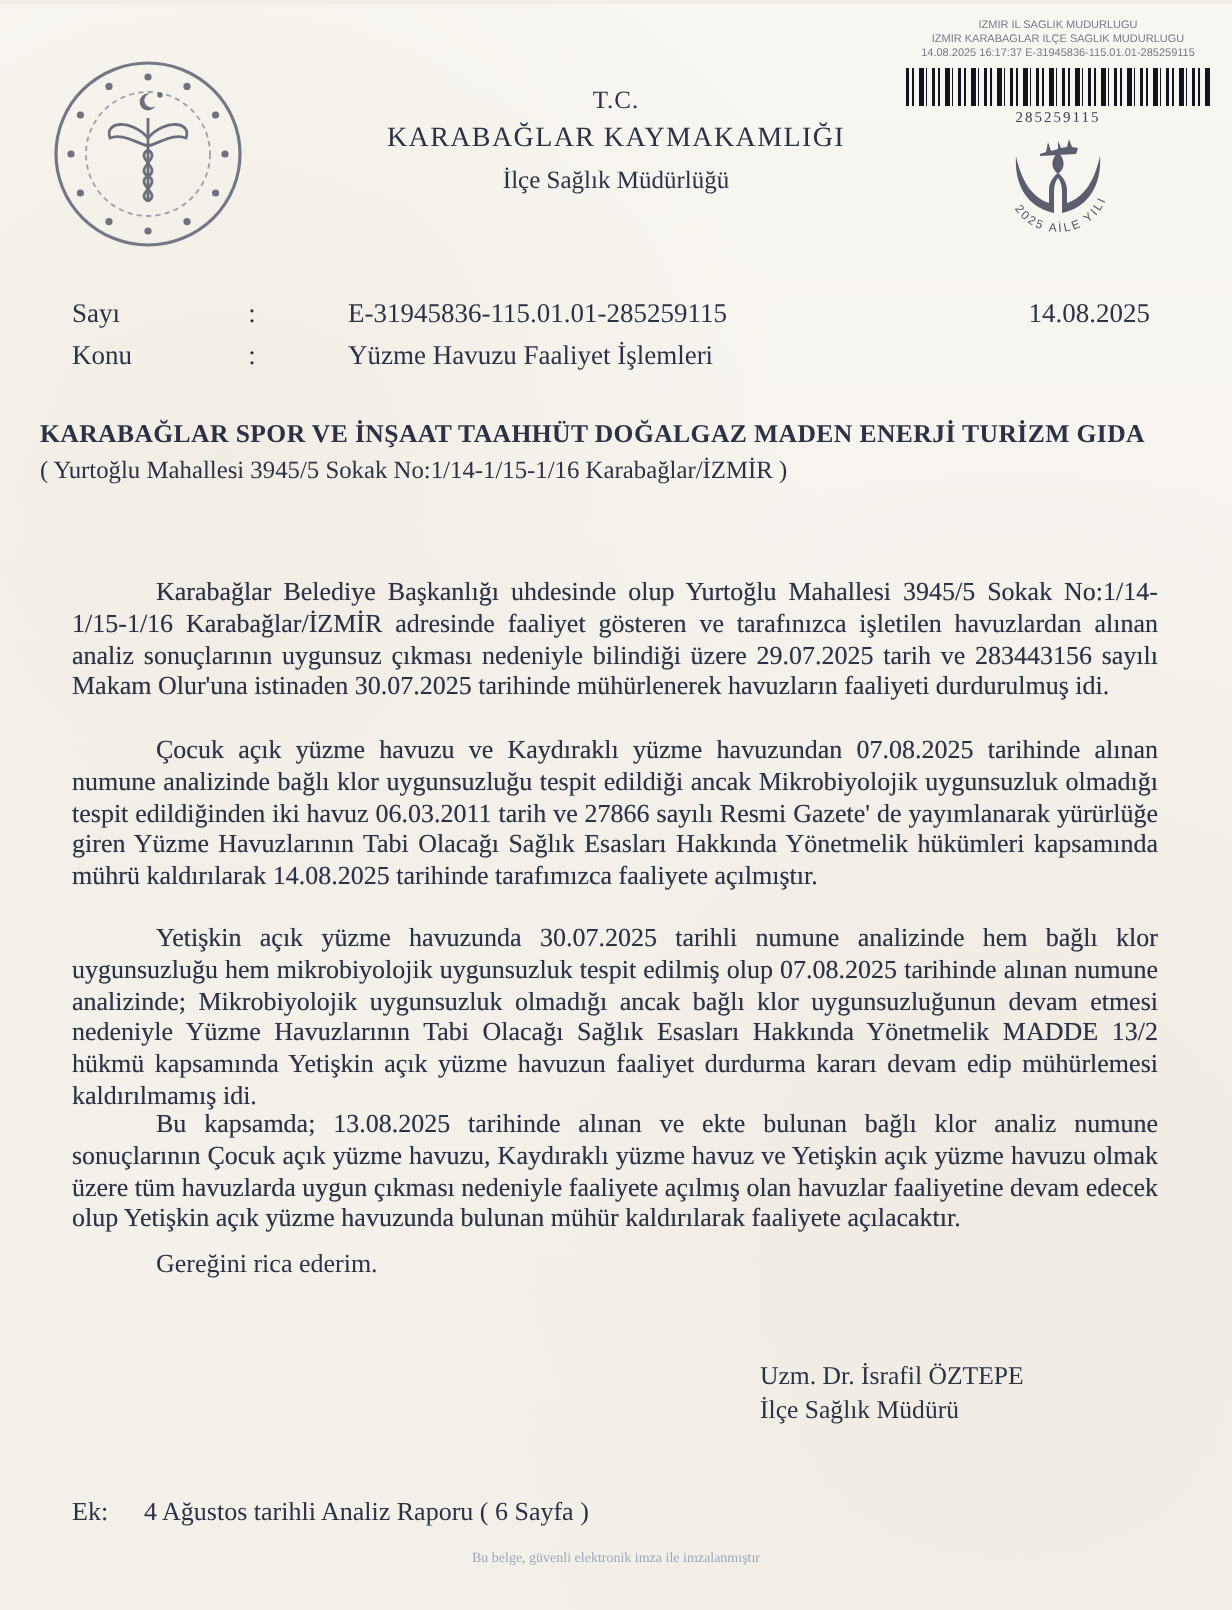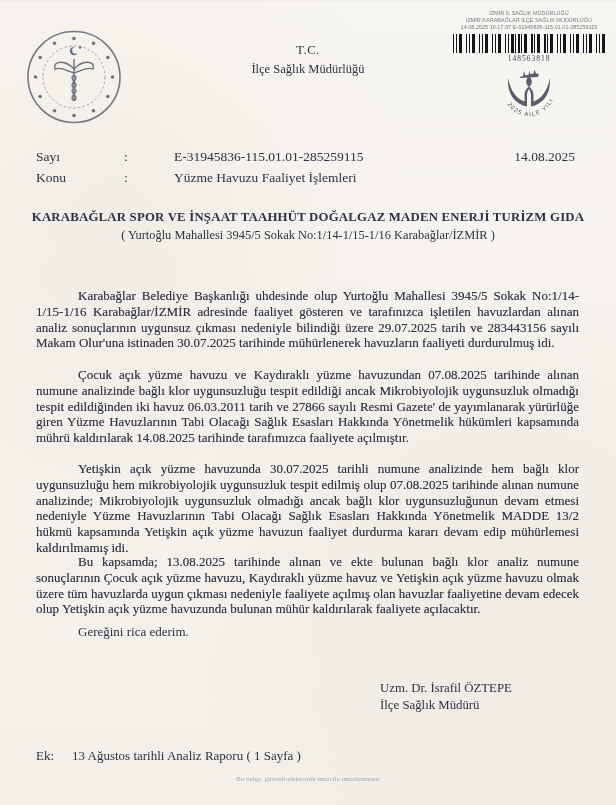--- a/index.html
+++ b/index.html
@@ -36,21 +36,21 @@
   .aile-logo { margin-top:1px; }
 
   
   .meta { top:147px; left:36px; right:38px; font-size:13.5px; }
   .meta-row { display:flex; height:21px; align-items:flex-start;gap:40px; }
   .meta-label { width:42px; }
   .meta-colon { width:16px; text-align:center; }
   .meta-date { margin-left:auto; padding-right:3px; }
 
   
-  .recipient { top:206px; left:20px; right:20px; text-align:center; line-height:18px; }
+  .recipient { top:206px; left:20px; right:20px; text-align:left; line-height:18px; }
   .recipient .r1, .recipient .r2 { font-weight:bold; font-size:12.8px; letter-spacing:.2px; }
   .recipient .r3 { font-size:12.4px; margin-top:0px; }
 
   
   .para { left:36px; right:37px; font-size:13px; line-height:15.8px;
           text-align:justify; text-indent:42px;
           text-shadow:0 0 .35px rgba(45,49,69,.45); }
   .p1 { top:286px; } .p2 { top:365px; } .p3 { top:459px; } .p4 { top:552px; }
   .closing { top:622px; left:78px; font-size:13px; }
 
@@ -103,29 +103,30 @@
         <path d="M50 41 C41 31 28 33 31 41 C37 38.5 43 43 50 45"></path>
         <path d="M50 41 C59 31 72 33 69 41 C63 38.5 57 43 50 45"></path>
         <path d="M50 47 C43 51 57 56 50 60 C43 64 57 69 50 72.5"></path>
         <path d="M50 47 C57 51 43 56 50 60 C57 64 43 69 50 72.5"></path>
       </g>
     </svg>
   </div>
 
   <div class="abs title-block">
     <div class="title-tc">T.C.</div>
+    <div class="title-org">KARABAĞLAR KAYMAKAMLIĞI</div>
     <div class="title-dept">İlçe Sağlık Müdürlüğü</div>
   </div>
 
   <div class="abs barcode-block">
     <div class="barcode-meta">İZMİR İL SAĞLIK MÜDÜRLÜĞÜ</div>
     <div class="barcode-meta">İZMİR KARABAĞLAR İLÇE SAĞLIK MÜDÜRLÜĞÜ</div>
     <div class="barcode-meta">14.08.2025 16:17:37 E-31945836-115.01.01-285259115</div>
     <div class="barcode-bars"></div>
-    <div class="barcode-number">148563818</div>
+    <div class="barcode-number">285259115</div>
     <div class="aile-logo">
       <svg width="68" height="58" viewBox="0 0 66 58">
         <g fill="#3f4459" opacity="0.85">
           <path d="M24 13 l3 -1 1 -5 1.5 4.5 3.5 -1 0 -4 1.5 3.5 3 -0.5 1 -4 1.5 4 3 0.5 -1 3 -18 1 Z"></path>
           <path d="M12 14 C11 30 19 40 31 42.5 L31 32 C31 27 33 25 33 25 C33 25 35 27 35 32 L35 42.5 C47 40 55 30 54 14 C51 28 45 35 37.5 37.5 L37.5 31 C37.5 25.5 33 22.5 33 22.5 C33 22.5 28.5 25.5 28.5 31 L28.5 37.5 C21 35 15 28 12 14 Z"></path>
           <path d="M33 12 C29.5 15.5 29 20 33 23 C37 20 36.5 15.5 33 12 Z"></path>
         </g>
         <defs>
           <path id="aileArc" d="M9 36 A26 26 0 0 0 57 36" fill="none"></path>
         </defs>
@@ -162,18 +163,18 @@
 
   <div class="abs closing">Gereğini rica ederim.</div>
 
   <div class="abs signature">
     <div>Uzm. Dr. İsrafil ÖZTEPE</div>
     <div>İlçe Sağlık Müdürü</div>
   </div>
 
   <div class="abs ek-row">
     <span class="ek-label">Ek:</span>
-    <span class="ek-value">13 Ağustos tarihli Analiz Raporu ( 1 Sayfa )</span>
+    <span class="ek-value">4 Ağustos tarihli Analiz Raporu ( 6 Sayfa )</span>
   </div>
 
   <div class="abs esign-note">Bu belge, güvenli elektronik imza ile imzalanmıştır</div>
 
 </div>
 
 </body></html>

